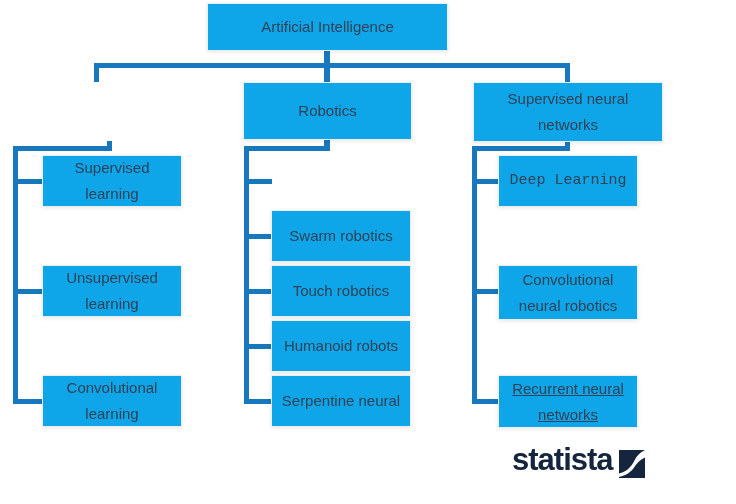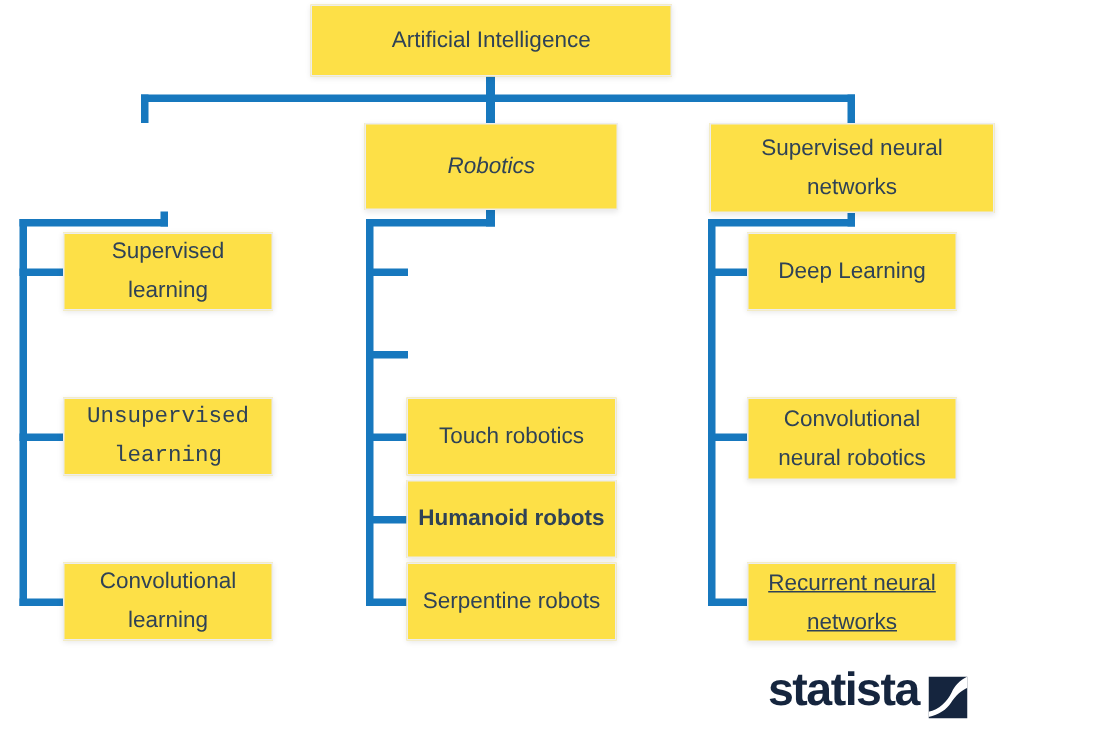--- a/index.html
+++ b/index.html
@@ -13,39 +13,39 @@
     position: relative;
     width: 736px; height: 504px;
     background: var(--background, #ffffff);
   }
   .line {
     position: absolute;
     background: var(--connector_blue, #1778be);
   }
   .node {
     position: absolute;
-    background: #fde047;
+    background: #0ea5e9;
     border: 1px solid var(--box_border, #ededed);
     box-shadow: 0 1px 4px rgba(0,0,0,0.10);
     display: flex;
     align-items: center;
     justify-content: center;
     text-align: center;
     color: var(--node_text, #2f4256);
     font-size: 15px;
     line-height: 26px;
     white-space: pre-line;
     box-sizing: border-box;
     z-index: 2;
   }
   .footer {
     position: absolute;
     left: 512px; top: 441px;
     display: flex;
-    align-items: center;
+    align-items: flex-start;
     z-index: 3;
   }
   .brand-word {
     color: var(--brand_navy, #15253e);
     font-size: 31px;
     font-weight: 700;
     letter-spacing: -1px;
     line-height: 38px;
   }
   .brand-mark {
@@ -83,36 +83,37 @@
 
   <div class="line" style="left:565px; top:142px; width:5px;   height:9px;"></div>
   <div class="line" style="left:472px; top:146px; width:98px;  height:5px;"></div>
   <div class="line" style="left:472px; top:146px; width:5px;   height:258px;"></div>
   <div class="line" style="left:472px; top:179px; width:27px;  height:5px;"></div>
   <div class="line" style="left:472px; top:289px; width:27px;  height:5px;"></div>
   <div class="line" style="left:472px; top:399px; width:27px;  height:5px;"></div>
 
   <div class="node" style="left:207px; top:3px; width:241px; height:48px;">Artificial Intelligence</div>
 
-  <div class="node" style="left:243px; top:82px; width:169px; height:58px;font-style:italic;">Robotics</div>
+  <div class="node" style="left:243px; top:82px; width:169px; height:58px;">Robotics</div>
   <div class="node" style="left:473px; top:82px; width:190px; height:60px;">Supervised neural
 networks</div>
 
   <div class="node" style="left:42px; top:155px; width:140px; height:52px;">Supervised
 learning</div>
-  <div class="node" style="left:42px; top:265px; width:140px; height:52px;font-family:Liberation Mono, monospace;">Unsupervised
+  <div class="node" style="left:42px; top:265px; width:140px; height:52px;">Unsupervised
 learning</div>
   <div class="node" style="left:42px; top:375px; width:140px; height:52px;">Convolutional
 learning</div>
 
+  <div class="node" style="left:271px; top:210px; width:140px; height:52px;">Swarm robotics</div>
   <div class="node" style="left:271px; top:265px; width:140px; height:52px;">Touch robotics</div>
-  <div class="node" style="left:271px; top:320px; width:140px; height:52px;font-weight:bold;">Humanoid robots</div>
-  <div class="node" style="left:271px; top:375px; width:140px; height:52px;">Serpentine robots</div>
+  <div class="node" style="left:271px; top:320px; width:140px; height:52px;">Humanoid robots</div>
+  <div class="node" style="left:271px; top:375px; width:140px; height:52px;">Serpentine neural</div>
 
-  <div class="node" style="left:498px; top:155px; width:140px; height:52px;">Deep Learning</div>
+  <div class="node" style="left:498px; top:155px; width:140px; height:52px;font-family:Liberation Mono, monospace;">Deep Learning</div>
   <div class="node" style="left:498px; top:265px; width:140px; height:55px;">Convolutional
 neural robotics</div>
   <div class="node" style="left:498px; top:375px; width:140px; height:53px;text-decoration:underline;">Recurrent neural
 networks</div>
 
   <div class="footer">
     <span class="brand-word">statista</span>
     <svg class="brand-mark" viewBox="0 0 26 28">
       <rect x="0" y="0" width="26" height="28" fill="#15253e"></rect>
       <path d="M0 23.5 C7 22 12.5 17 15.5 10.5 C17.5 6 21 2.5 26 0 L26 7.5 C21.5 9.5 18 13 15 17.5 C12 22 7 25.5 0 27 Z" fill="#ffffff"></path>

